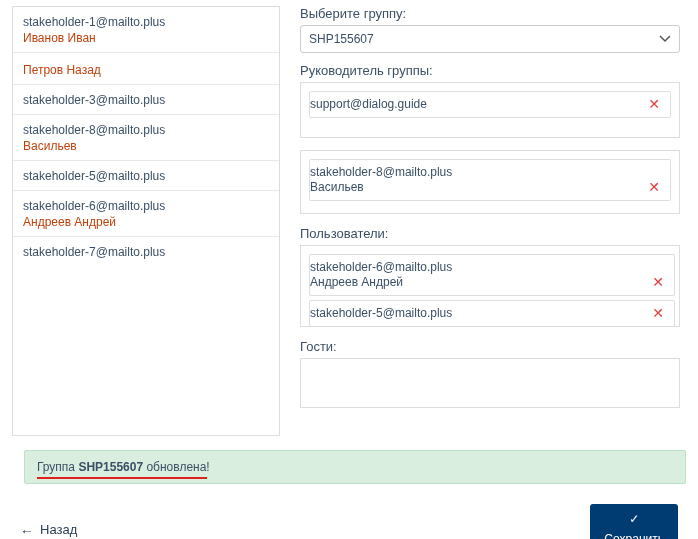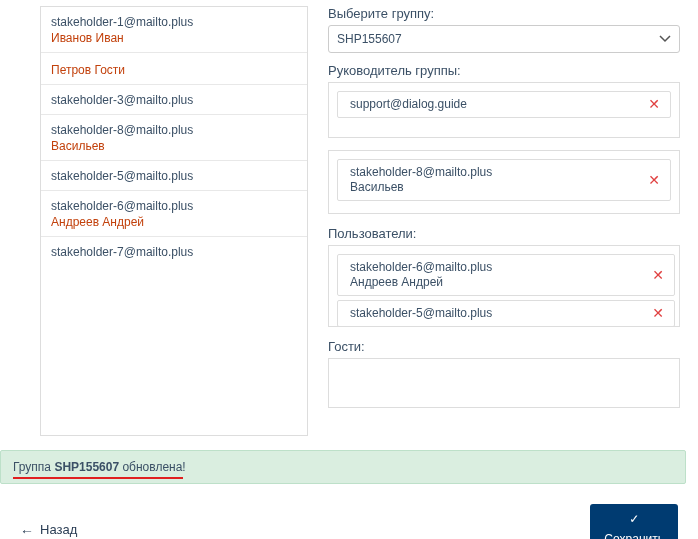--- a/index.html
+++ b/index.html
@@ -16,21 +16,20 @@
     .main-area {
       display: flex;
       gap: 20px;
       padding: 0 0 0 0;
       height: 438px;
     }
     .left-col {
       width: 280px;
       position: relative;
       padding-top: 6px;
-      margin-left: 28px;
     }
     .stakeholder-list {
       border: 1px solid #ddd;
       height: 430px;
       overflow-y: scroll;
       position: relative;
       margin-left: 12px;
       margin-right: 0;
     }
     .stakeholder-list::-webkit-scrollbar { width: 15px; }
@@ -81,44 +80,44 @@
     .box::-webkit-scrollbar-track { background: #f5f5f5; }
     .box::-webkit-scrollbar-thumb { background: #c8c8c8; }
     .box::-webkit-scrollbar-button:single-button {
       background: #f5f5f5;
       height: 14px;
       display: block;
     }
     .chip {
       border: 1px solid #ddd;
       border-radius: 2px;
-      padding: 5px 8px 6px 12px;
-      display: flex;
-      align-items: center;
+      padding: 5px 8px 6px 0;
+      display: flex;
+      align-items: flex-end;
       justify-content: space-between;
       margin-bottom: 4px;
       gap: 6px;
     }
     .chip-text { flex: 1; }
     .chip-email { display: block; color: #3b5066; }
     .chip-name { display: block; color: #3b5066; margin-top: 1px; }
     .remove-x {
       color: #e04040;
       font-size: 14px;
       cursor: pointer;
       line-height: 1;
       font-weight: normal;
       padding: 0 2px;
     }
     .chevron {
       width: 12px;
       height: 8px;
     }
     .notify-bar {
-      margin: 12px 12px 0 0;
+      margin: 12px 12px 0 24px;
       background: #daeee0;
       border: 1px solid #bde0c9;
       padding: 9px 12px;
       position: relative;
       color: #3b5066;
       border-radius: 2px;
     }
     .notify-underline {
       position: absolute;
       left: 12px;
@@ -163,21 +162,21 @@
 <body>
 
 <div class="main-area">
   <div class="left-col">
     <div class="stakeholder-list">
       <div class="sh-item">
         <span class="sh-email">stakeholder-1@mailto.plus</span>
         <span class="sh-name">Иванов Иван</span>
       </div>
       <div class="sh-item">
-        <span class="sh-name">Петров Гости</span>
+        <span class="sh-name">Петров Назад</span>
       </div>
       <div class="sh-item">
         <span class="sh-email">stakeholder-3@mailto.plus</span>
       </div>
       <div class="sh-item">
         <span class="sh-email">stakeholder-8@mailto.plus</span>
         <span class="sh-name">Васильев</span>
       </div>
       <div class="sh-item">
         <span class="sh-email">stakeholder-5@mailto.plus</span>

